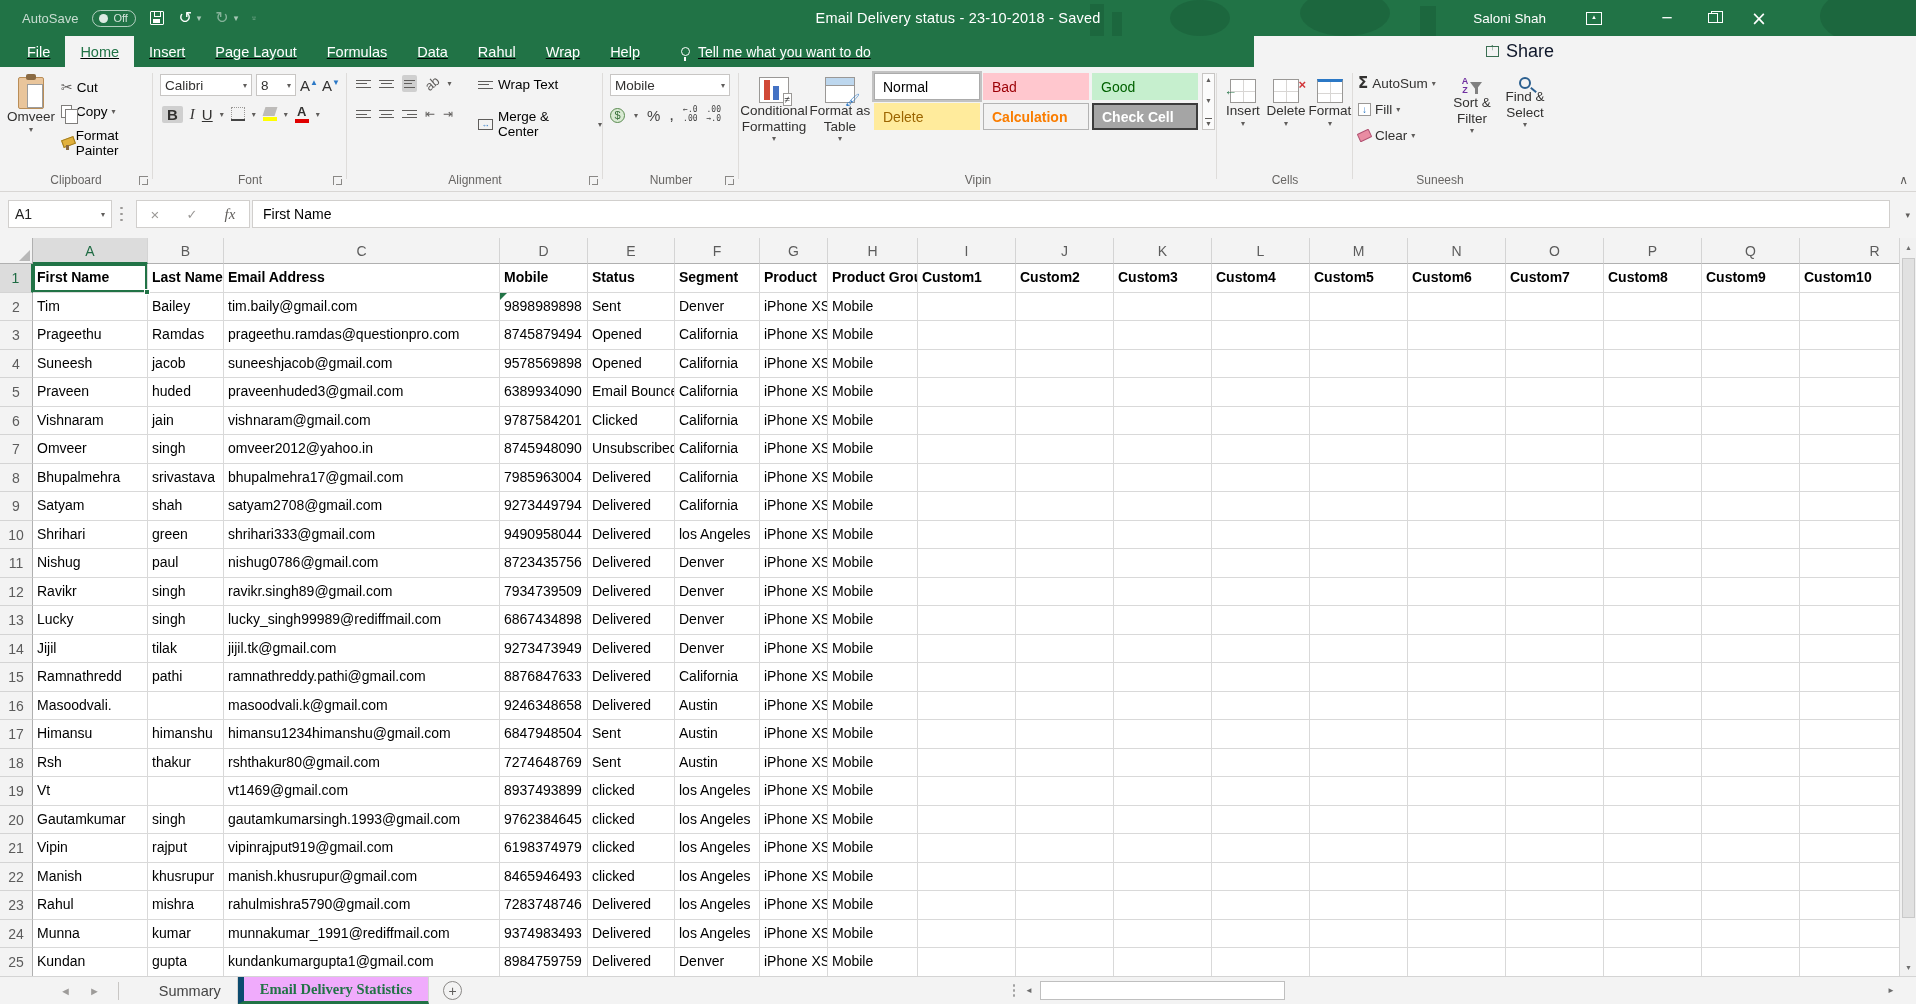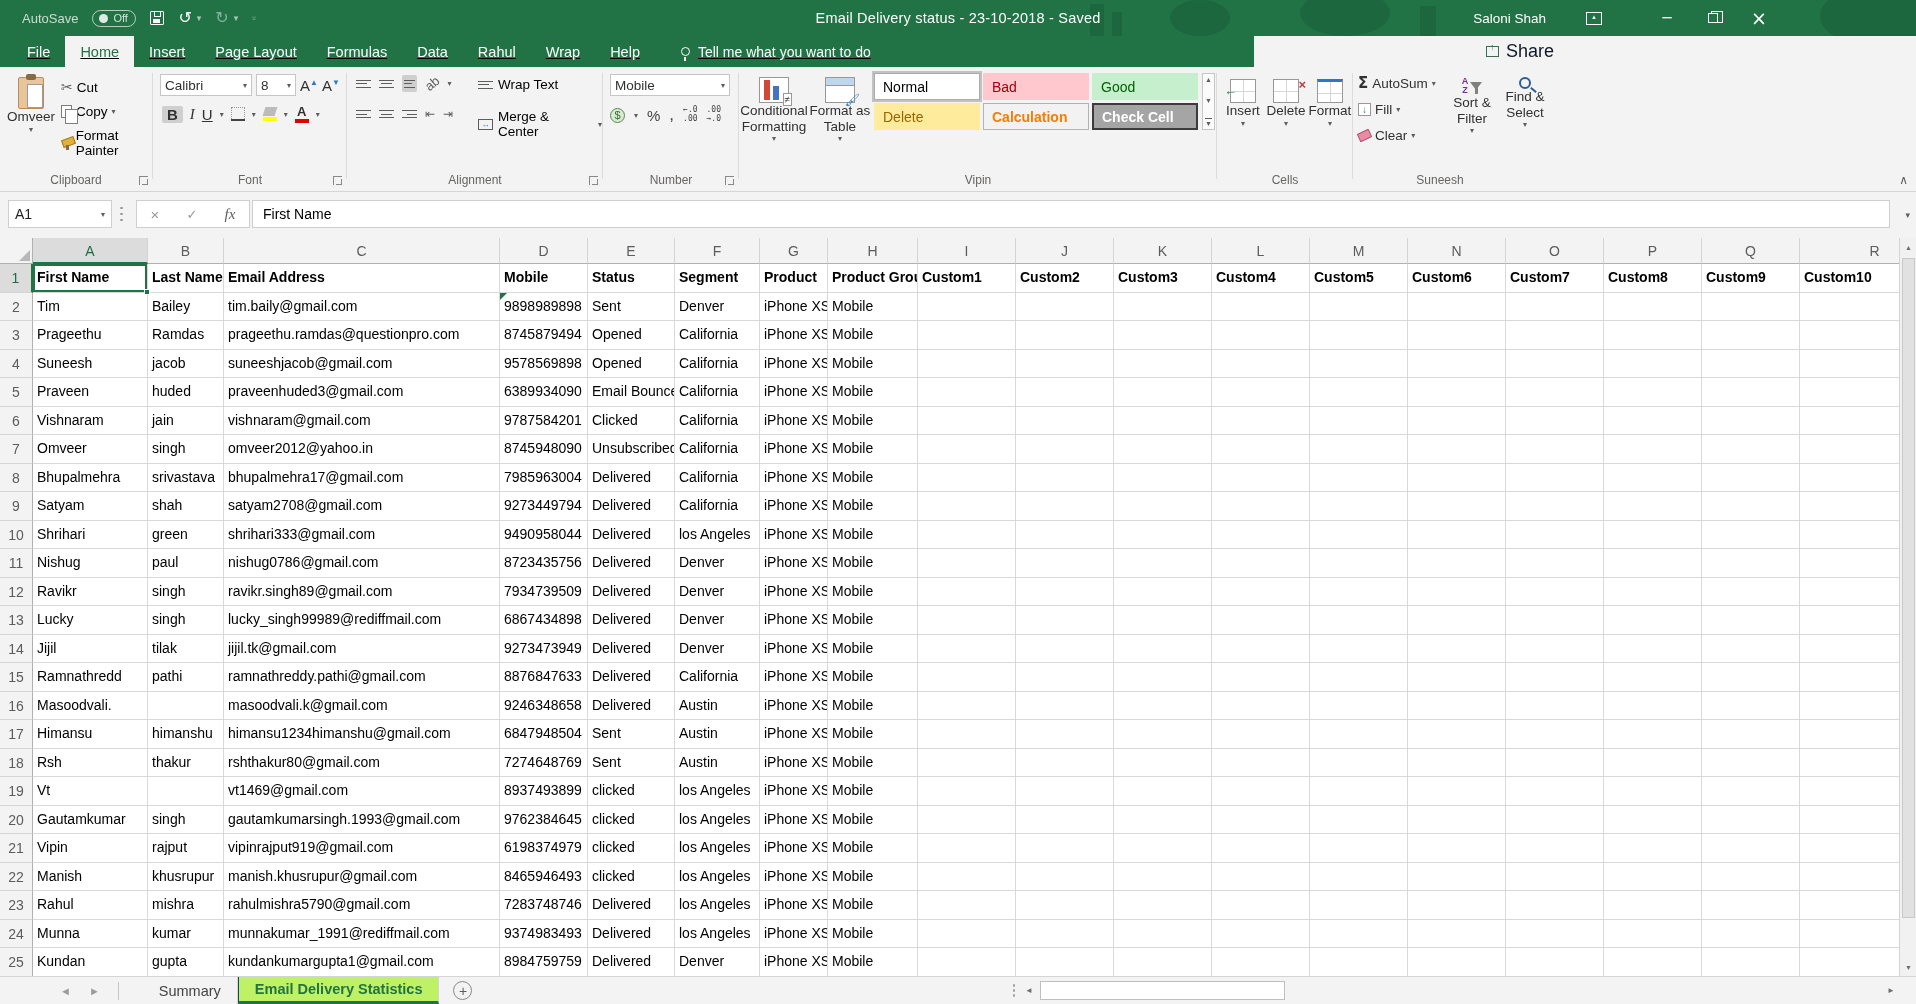--- a/index.html
+++ b/index.html
@@ -189,21 +189,21 @@
   .varrow { position:absolute; left:0; width:17px; height:18px; display:flex; align-items:center; justify-content:center;
     font-size:7px; color:#6d6d6d; background:#f1f1f1;}
   #vthumb { position:absolute; left:2px; top:20px; width:13px; height:660px; background:#e1e1e1; border:1px solid #c9c9c9;}
 
   
   #tabbar { position:absolute; left:0; top:976px; width:1916px; height:28px; background:#f3f3f3;
     border-top:1px solid #d4d4d4; display:flex; align-items:stretch;}
   #sheetnav { display:flex; align-items:center; gap:18px; padding:0 24px 0 60px; color:#9d9b99; font-size:11px;}
   .navdiv { width:1px; height:18px; background:#c8c6c4; }
   .sheet-tab { display:flex; align-items:center; padding:0 16px; font-size:14.5px; color:#444; border-right:1px solid #d4d4d4;}
-  .sheet-tab.active { background:#bef264; color:#217346; font-weight:bold; border-bottom:3px solid #217346; border-left:1px solid #0c4a6e;}
+  .sheet-tab.active { background:#f0abfc; color:#217346; font-weight:bold; border-bottom:3px solid #217346; border-left:6px solid #0c4a6e;font-family:Liberation Serif, serif;}
   #newsheet { width:19px; height:19px; border:1px solid #8a8886; border-radius:50%; color:#5f5d5b;
     display:flex; align-items:center; justify-content:center; font-size:14px; margin:auto 0 auto 14px;}
   #hs-dots { position:absolute; left:1012px; top:6px; width:4px; height:16px;
     background:radial-gradient(circle,#a0a0a0 1px, transparent 1.4px); background-size:4px 5px;}
   .hsarrow { position:absolute; top:3px; width:14px; height:21px; display:flex; align-items:center; justify-content:center;
     font-size:8px; color:#6d6d6d;}
   #hthumb { position:absolute; left:1040px; top:4px; width:245px; height:19px; background:#fff; border:1px solid #bfbfbf;}
 </style>
 </head>
 <body>

